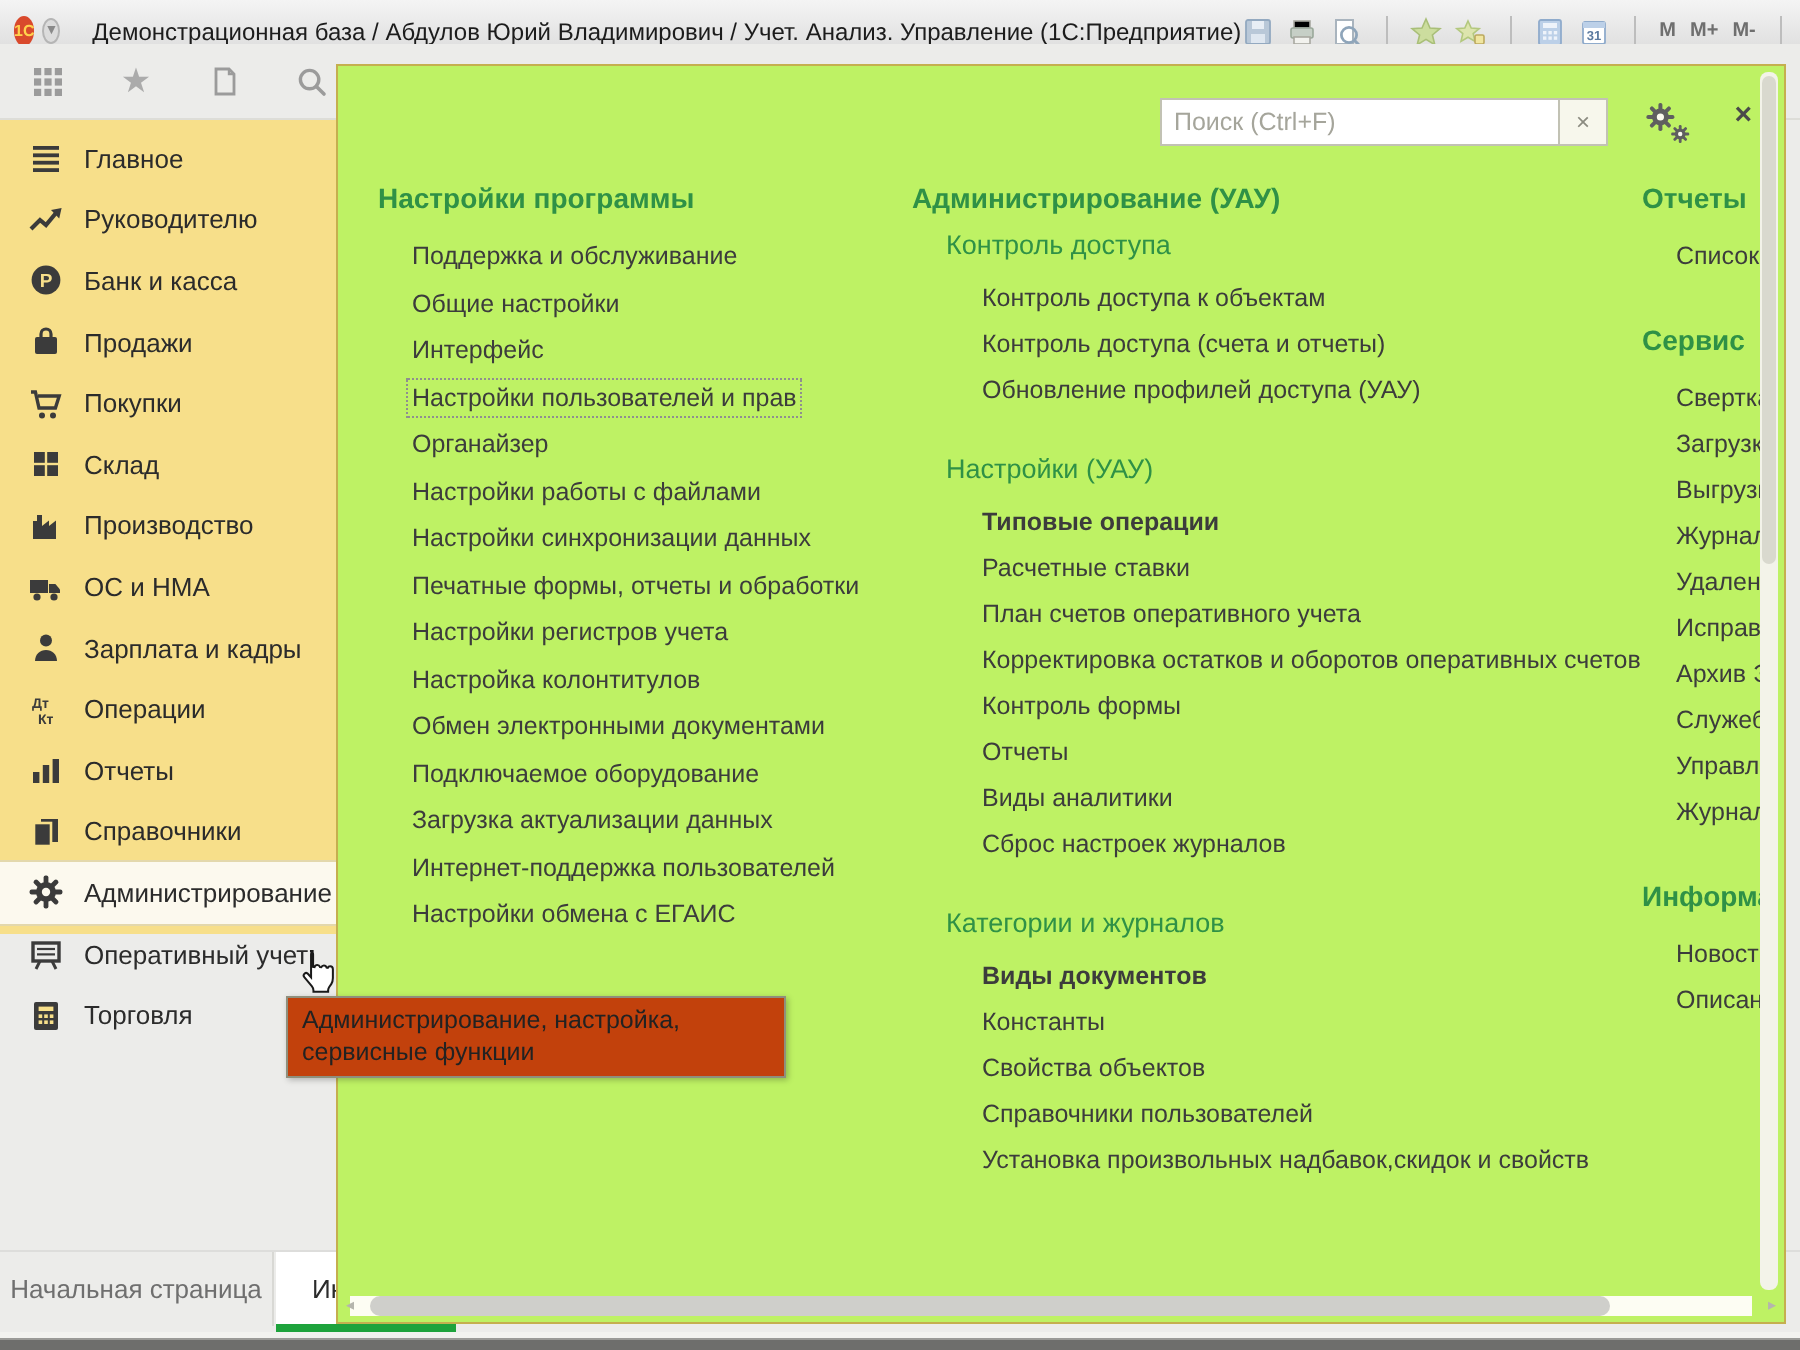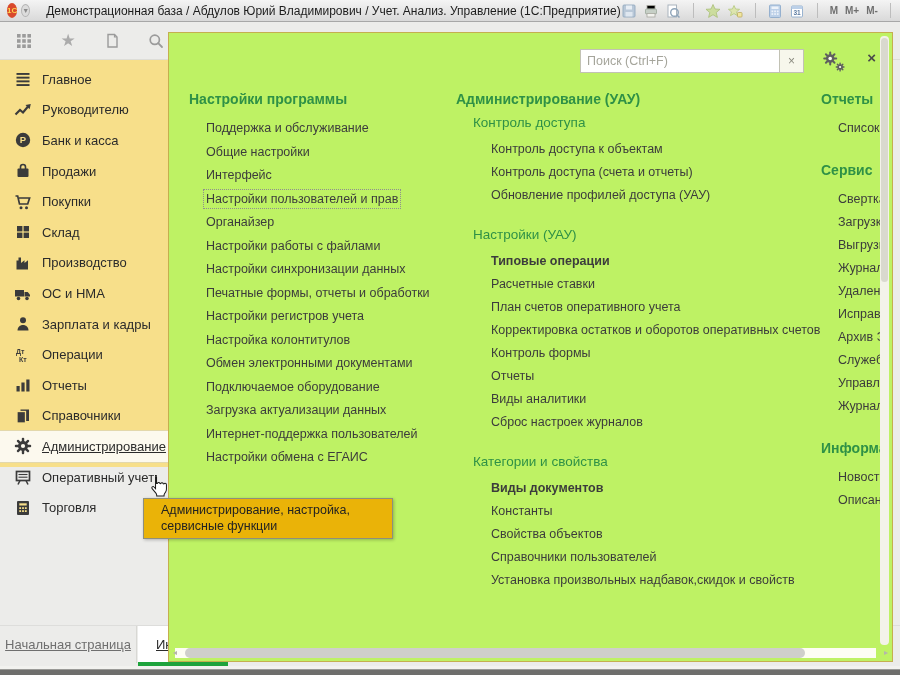--- a/index.html
+++ b/index.html
@@ -1,20 +1,20 @@
 <!DOCTYPE html>
 <html><head>
 <meta charset="utf-8">
 <style>
   html,body{margin:0;padding:0;background:#888;}
   *{box-sizing:border-box;font-family:"Liberation Sans",sans-serif;}
   .window{position:relative;width:900px;height:675px;background:#ececea;overflow:hidden;box-shadow:inset 0 0 0 1px #8f8f8f;}
 
   
-  .titlebar{position:absolute;left:0;top:0;width:100%;height:22px;
+  .titlebar{position:absolute;left:0;top:0;width:100%;height:32px;
     background:linear-gradient(#f4f4f4,#d9d9d9);border-bottom:1px solid #a7a7a7;
     display:flex;align-items:center;padding:0 4px;}
   .logo-1c{width:15px;height:15px;border-radius:50%;background:#d9492c;color:#ffd24d;
     font-size:8px;font-weight:bold;display:flex;align-items:center;justify-content:center;margin-left:3px;}
   .logo-dd{width:13px;height:13px;border-radius:50%;background:#dcdcdc;border:1px solid #b5b5b5;
     color:#8a8a8a;font-size:7px;display:flex;align-items:center;justify-content:center;margin-left:4px;}
   .tb-sep{width:1px;height:15px;background:#bdbdbd;margin:0 6px;}
   .tb-title{font-size:12px;color:#1c1c1c;white-space:nowrap;margin-left:4px;flex:0 0 auto;}
   .tb-right{margin-left:auto;display:flex;align-items:center;gap:5px;}
   .tb-ic{width:17px;height:16px;display:flex;align-items:center;justify-content:center;}
@@ -28,25 +28,25 @@
   .svc-ic{width:20px;height:20px;display:flex;align-items:center;justify-content:center;color:#a9a9a9;}
   .svc-star{font-size:17px;color:#ababab;line-height:1;}
 
   
   .sidebar{position:absolute;left:0;top:38px;width:168px;height:407px;background:#f7df8a;}
   .sb-item{position:relative;height:30.6px;display:flex;align-items:center;padding-left:14px;cursor:default;}
   .sb-item:first-child{margin-top:4px;}
   .sb-ico{width:18px;height:18px;margin-right:10px;flex:0 0 18px;display:flex;align-items:center;justify-content:center;}
   .sb-lbl{font-size:13px;color:#2b2b2b;white-space:nowrap;}
   .sb-item.active{background:#fcf9ee;box-shadow:0 -1px 0 #e3d8ac,0 1px 0 #e3d8ac;}
-  .sb-item.active .sb-lbl{text-decoration:underline;}
+  .sb-item.active .sb-lbl{}
 
   
   .tabs-bar{position:absolute;left:0;top:603px;width:100%;height:37px;background:#ececea;border-top:1px solid #dddddb;}
-  .tab{position:absolute;top:0;height:37px;display:flex;align-items:center;justify-content:center;font-size:13px;text-decoration:underline;}
+  .tab{position:absolute;top:0;height:37px;display:flex;align-items:center;justify-content:center;font-size:13px;}
   .tab-home{left:0;width:137px;color:#6f6f6f;border-right:1px solid #d8d8d4;background:#ececea;}
   .tab-active{left:138px;width:90px;background:#ffffff;color:#2b2b2b;justify-content:flex-start;padding-left:18px;}
   .tab-underline{position:absolute;left:138px;top:640px;width:90px;height:4px;background:#1ea33c;}
   .strip-light{position:absolute;left:0;top:644px;width:100%;height:3px;background:#f2f2ef;}
   .strip-dark{position:absolute;left:0;top:647px;width:100%;height:6px;background:#6e6e6c;border-top:1px solid #9a9a97;}
 
   
   .panel{position:absolute;left:168px;top:10px;width:725px;height:630px;background:#bef264;
     border:1px solid #c5af4f;z-index:5;}
   .search-wrap{position:absolute;top:16px;right:88px;display:flex;}
@@ -79,22 +79,22 @@
   .col3 li{height:23px;padding-left:17px;}
 
   .vscroll{position:absolute;top:3px;right:3px;bottom:16px;width:9px;background:#f3f3e9;border-radius:4px;}
   .vthumb{position:absolute;top:2px;left:1px;width:7px;height:40%;background:#d9d9ce;border-radius:4px;}
   .hscroll{position:absolute;left:6px;right:16px;bottom:3px;height:10px;background:#fdfdf3;}
   .hthumb{position:absolute;left:10px;top:0;width:620px;height:10px;background:#cfcfcb;border-radius:5px;}
   .harrow{position:absolute;top:0;font-size:8px;color:#b5b5ad;line-height:10px;}
   .harrow.l{left:-2px;} .harrow.r{right:-12px;}
 
   
-  .tooltip{position:absolute;left:143px;top:476px;width:250px;background:#eab308;border:1px solid #8f8f7c;
-    padding:4px 17px;font-size:12.5px;color:#222;line-height:1.25;z-index:8;box-shadow:1px 1px 3px rgba(0,0,0,.25);}
+  .tooltip{position:absolute;left:143px;top:476px;width:250px;background:#c2410c;border:1px solid #8f8f7c;
+    padding:4px 7px;font-size:12.5px;color:#222;line-height:1.25;z-index:8;box-shadow:1px 1px 3px rgba(0,0,0,.25);}
   .cursor{position:absolute;left:146px;top:452px;z-index:9;}
 </style>
 </head>
 <body>
 
 <div class="window">
 
   <div class="titlebar">
     <span class="logo-1c">1С</span>
     <span class="logo-dd">▼</span>
@@ -438,21 +438,21 @@
               <li><span class="lbl">Расчетные ставки</span></li>
               <li><span class="lbl">План счетов оперативного учета</span></li>
               <li><span class="lbl">Корректировка остатков и оборотов оперативных счетов</span></li>
               <li><span class="lbl">Контроль формы</span></li>
               <li><span class="lbl">Отчеты</span></li>
               <li><span class="lbl">Виды аналитики</span></li>
               <li><span class="lbl">Сброс настроек журналов</span></li>
             </ul>
         </div>
         <div class="sect">
-          <h4>Категории и свойства</h4>
+          <h4>Категории и журналов</h4>
           <ul>
 
           <li class="bold"><span class="lbl">Виды документов</span></li>
               <li><span class="lbl">Константы</span></li>
               <li><span class="lbl">Свойства объектов</span></li>
               <li><span class="lbl">Справочники пользователей</span></li>
               <li><span class="lbl">Установка произвольных надбавок,скидок и свойств</span></li>
             </ul>
         </div>
       </div>

